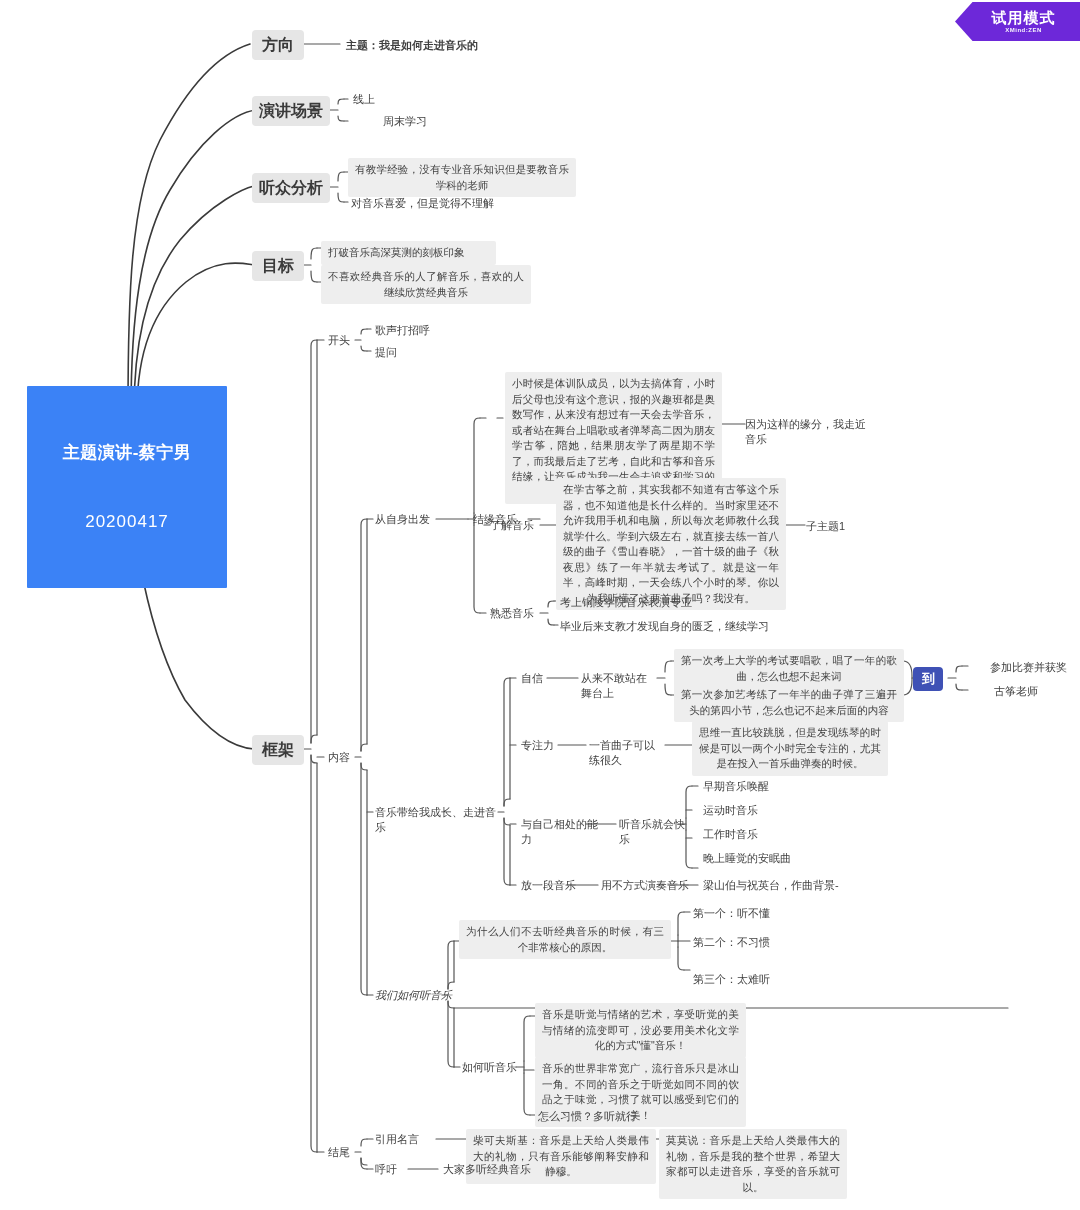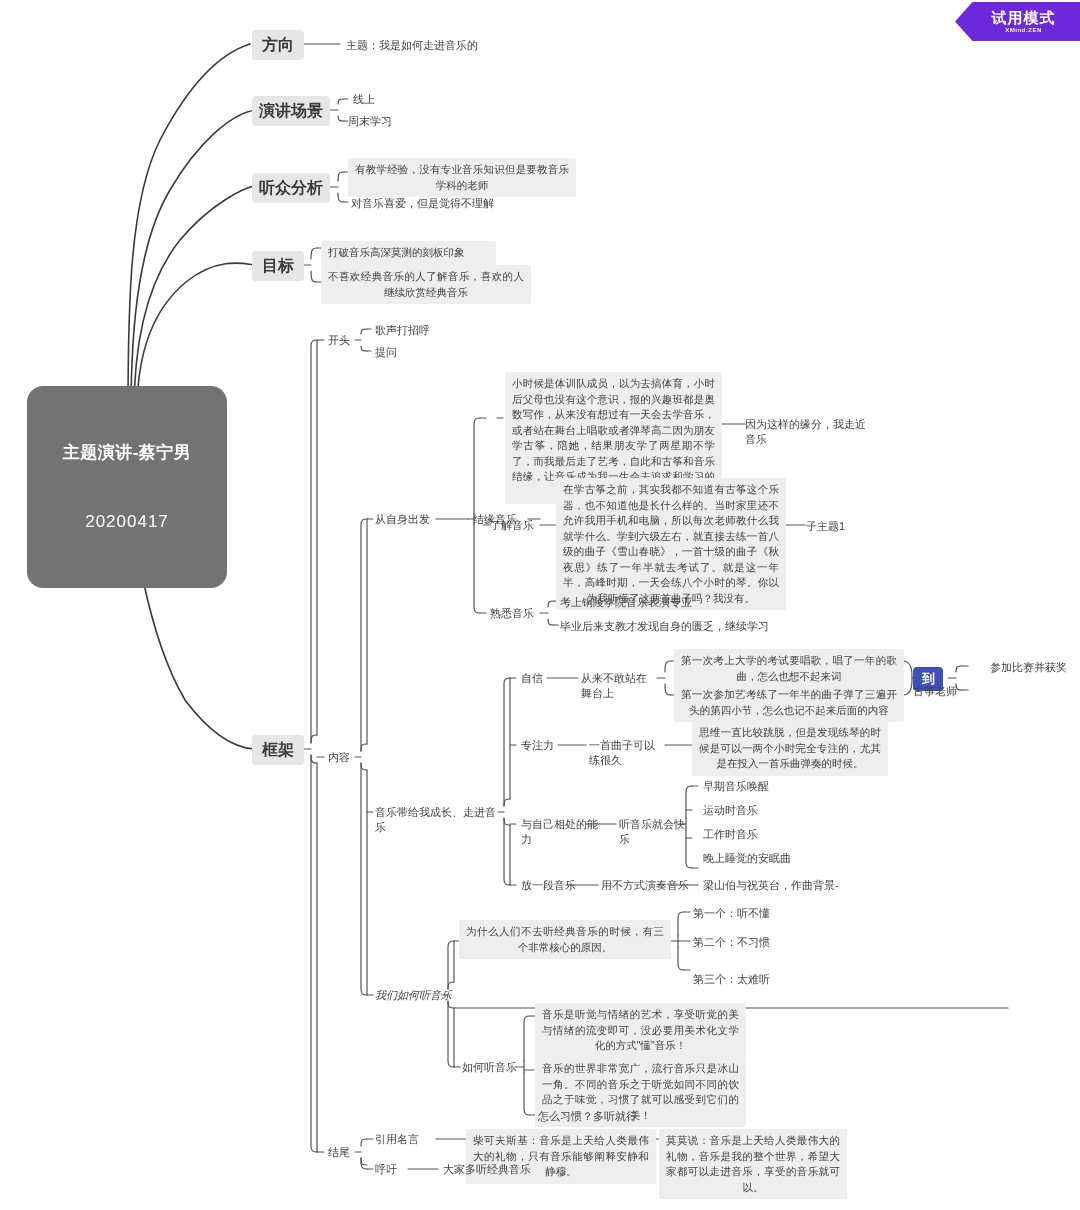--- a/index.html
+++ b/index.html
@@ -25,23 +25,23 @@
     height: 1210px;
     pointer-events: none;
   }
   .node {
     position: absolute;
     box-sizing: border-box;
     white-space: pre-wrap;
   }
   
   .root-node {
-    background: #737373;
+    background: #3b82f6;
     color: #ffffff;
-    border-radius: 16px;
+    border-radius: 1px;
     text-align: center;
     font-size: 17px;
     font-weight: bold;
     line-height: 23px;
     padding: 9px 14px;
     letter-spacing: 0.5px;
   }
   .root-node .l2 { font-weight: normal; font-size: 17px; letter-spacing: 1px;}
   
   .chip {
@@ -290,25 +290,25 @@
     <div class="t1">试用模式</div>
     <div class="t2">XMind:ZEN</div>
   </div>
 
   <div class="node root-node" style="left:27px; top:386px; width:200px;">
     <div>主题演讲-蔡宁男</div>
     <div class="l2">20200417</div>
   </div>
 
   <div class="node chip" style="left:252px; top:30px; width:52px;">方向</div>
-  <div class="node lbl" style="left:343px; top:37px; width:190px;">主题：我是如何走进音乐的</div>
+  <div class="node lbl" style="left:343px; top:37px; width:190px;font-weight:bold;">主题：我是如何走进音乐的</div>
 
   <div class="node chip" style="left:252px; top:96px; width:78px;">演讲场景</div>
   <div class="node lbl" style="left:350px; top:91px; width:80px;">线上</div>
-  <div class="node lbl" style="left:345px; top:113px; width:90px;">周末学习</div>
+  <div class="node lbl" style="left:360px; top:113px; width:90px;text-align:center;">周末学习</div>
 
   <div class="node chip" style="left:252px; top:173px; width:78px;">听众分析</div>
   <div class="node para" style="left:348px; top:158px; width:228px;">有教学经验，没有专业音乐知识但是要教音乐学科的老师</div>
   <div class="node lbl" style="left:348px; top:195px; width:210px;">对音乐喜爱，但是觉得不理解</div>
 
   <div class="node chip" style="left:252px; top:251px; width:52px;">目标</div>
   <div class="node para left" style="left:321px; top:241px; width:175px;">打破音乐高深莫测的刻板印象</div>
   <div class="node para" style="left:321px; top:265px; width:210px;">不喜欢经典音乐的人了解音乐，喜欢的人继续欣赏经典音乐</div>
 
   <div class="node chip" style="left:252px; top:735px; width:52px;">框架</div>
@@ -334,21 +334,21 @@
 
   <div class="node lbl" style="left:372px; top:804px; width:128px;">音乐带给我成长、走进音乐</div>
 
   <div class="node lbl" style="left:518px; top:670px; width:30px;">自信</div>
   <div class="node lbl" style="left:578px; top:670px; width:82px;">从来不敢站在舞台上</div>
   <div class="node para" style="left:674px; top:649px; width:230px;">第一次考上大学的考试要唱歌，唱了一年的歌曲，怎么也想不起来词</div>
   <div class="node para" style="left:674px; top:683px; width:230px;">第一次参加艺考练了一年半的曲子弹了三遍开头的第四小节，怎么也记不起来后面的内容</div>
 
   <div class="node chip-blue" style="left:913px; top:667px; width:30px;">到</div>
   <div class="node lbl" style="left:967px; top:659px; width:110px;margin-left:20px;">参加比赛并获奖</div>
-  <div class="node lbl" style="left:910px; top:683px; width:90px;">古筝老师</div>
+  <div class="node lbl" style="left:991px; top:683px; width:90px;">古筝老师</div>
 
   <div class="node lbl" style="left:518px; top:737px; width:42px;">专注力</div>
   <div class="node lbl" style="left:586px; top:737px; width:82px;">一首曲子可以练很久</div>
   <div class="node para" style="left:692px; top:721px; width:196px;">思维一直比较跳脱，但是发现练琴的时候是可以一两个小时完全专注的，尤其是在投入一首乐曲弹奏的时候。</div>
 
   <div class="node lbl" style="left:518px; top:816px; width:92px;">与自己相处的能力</div>
   <div class="node lbl" style="left:616px; top:816px; width:82px;">听音乐就会快乐</div>
   <div class="node lbl" style="left:700px; top:778px; width:90px;">早期音乐唤醒</div>
   <div class="node lbl" style="left:700px; top:802px; width:90px;">运动时音乐</div>
   <div class="node lbl" style="left:700px; top:826px; width:90px;">工作时音乐</div>

